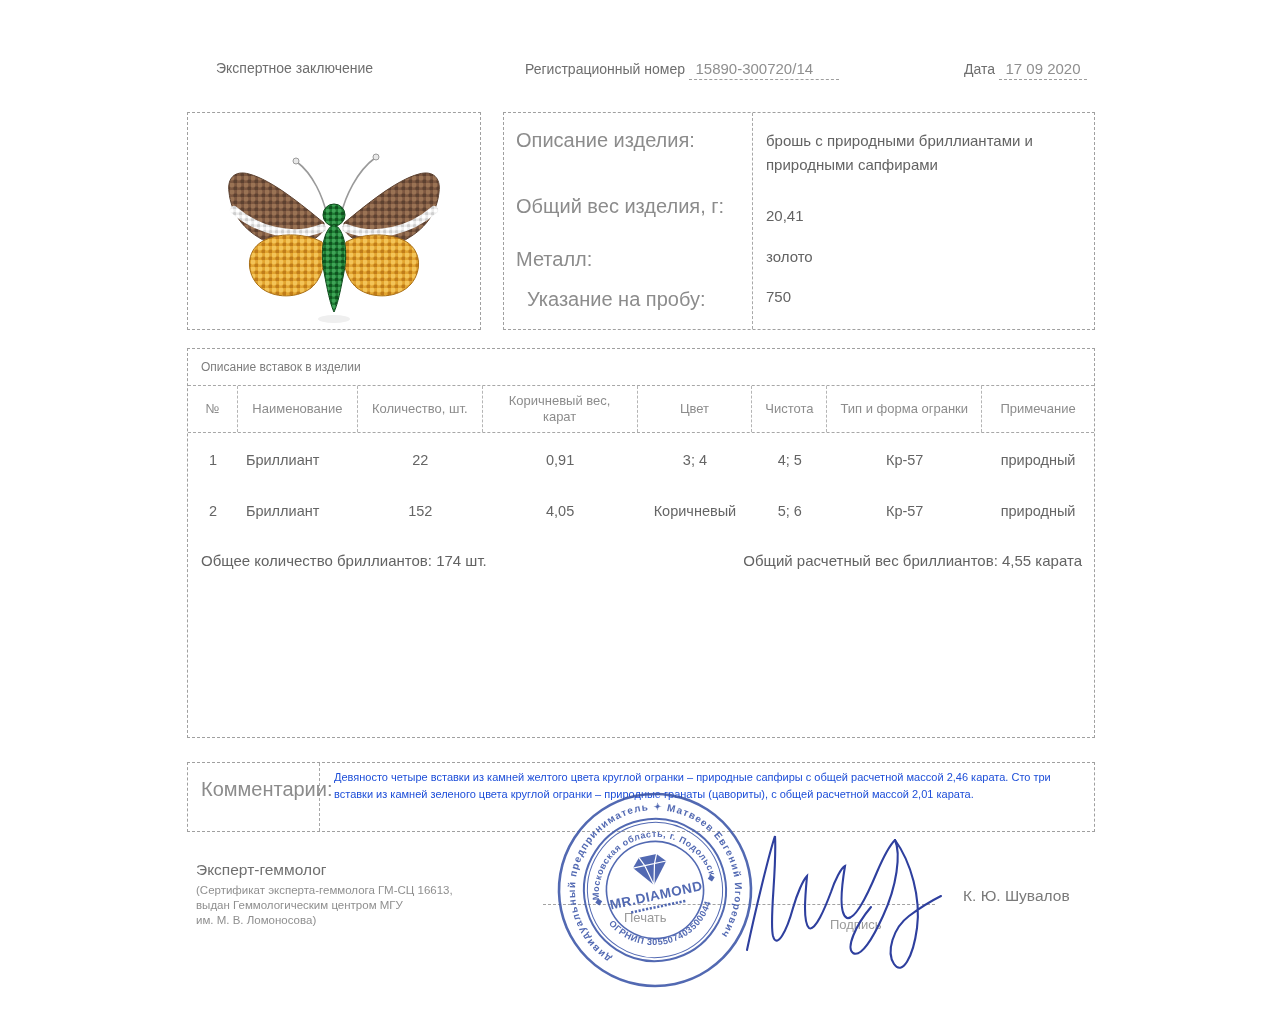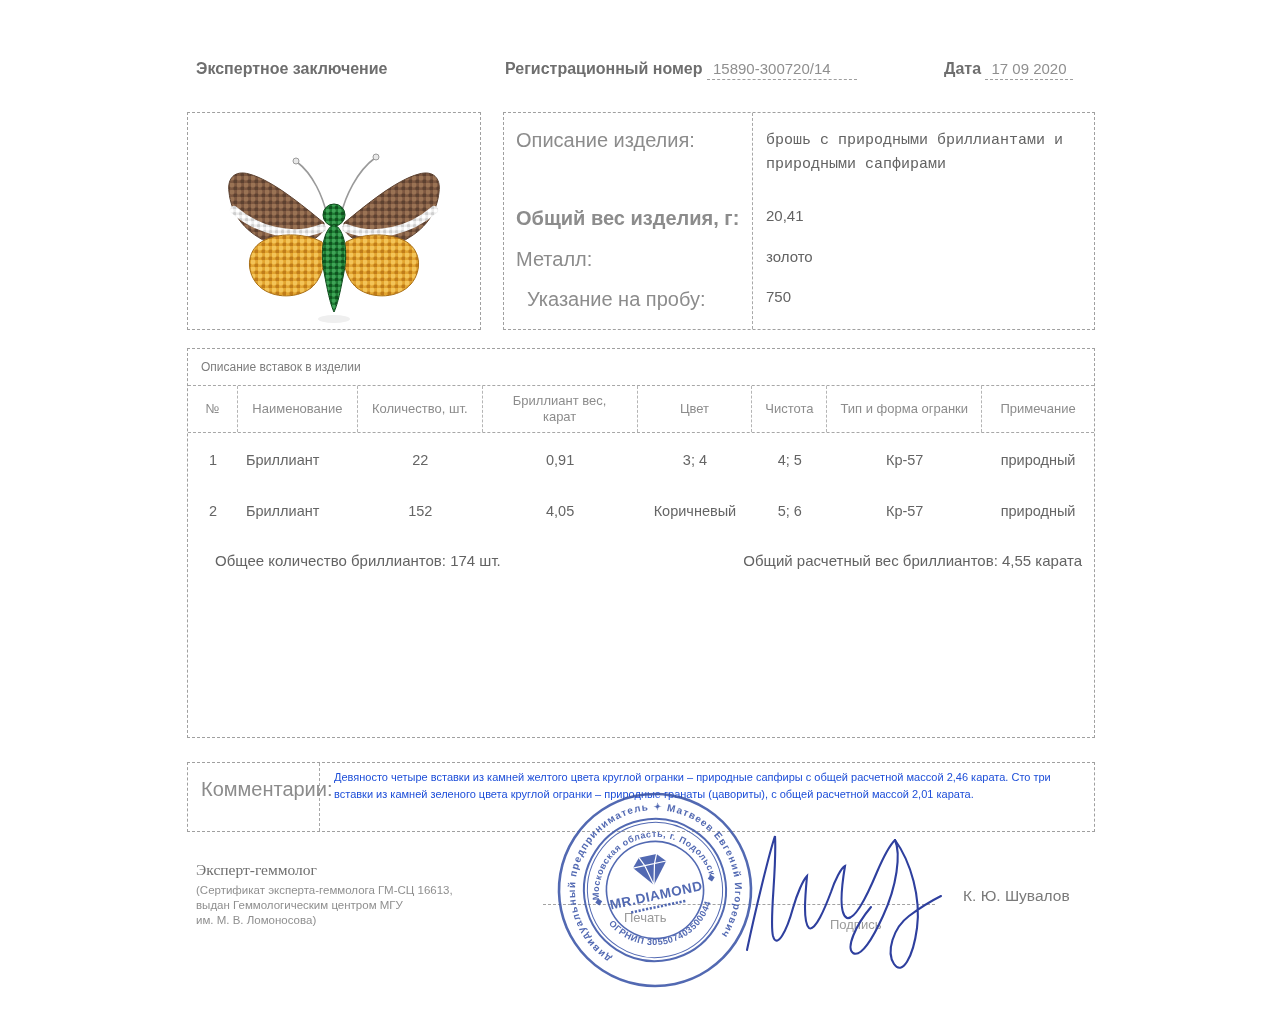--- a/index.html
+++ b/index.html
@@ -2,21 +2,21 @@
 <html><head>
 <meta charset="utf-8">
 <style>
   * { margin:0; padding:0; box-sizing:border-box; }
   html,body { width:1280px; height:1024px; background:#ffffff; overflow:hidden;
               font-family:"Liberation Sans", sans-serif; }
   .abs { position:absolute; }
   .page { position:relative; width:1280px; height:1024px; background:#fff; }
 
   
-  .hdr-strong { font-weight:bold; color:#6e6e6e; font-size:16px; }
+  .hdr-strong { font-weight:normal; color:#6e6e6e; font-size:14px;margin-left:20px; }
   .hdr-value  { color:#8f8f8f; font-size:15px; border-bottom:1px dashed #9f9f9f; padding:0 6px 2px 6px; }
 
   
   .panel { border:1px dashed #a0a0a0; background:#fff; }
   .vdiv  { border-left:1px dashed #a8a8a8; }
 
   .lbl  { color:#8c8c8c; font-size:20px; }
   .val  { color:#636363; font-size:15px; }
 
   
@@ -101,23 +101,23 @@
 
       <circle cx="146" cy="102" r="11" fill="url(#patGreen)" stroke="#0e4a1c" stroke-width="1"></circle>
       <path d="M146,111 C157,117 160,139 156,159 C152,181 149,193 146,199 C143,193 140,181 136,159 C132,139 135,117 146,111 Z" fill="url(#patGreen)" stroke="#0e4a1c" stroke-width="1"></path>
     </svg>
   </div>
 
   <div class="abs panel" style="left:503px; top:112px; width:592px; height:218px;">
     <div class="abs vdiv" style="left:248px; top:0; height:216px;"></div>
 
     <div class="abs lbl" style="left:12px; top:16px;">Описание изделия:</div>
-    <div class="abs val" style="left:262px; top:16px; width:320px; line-height:1.6;font-family:Liberation Mono, monospace;">брошь с природными бриллиантами и природными сапфирами</div>
-
-    <div class="abs lbl" style="left:12px; top:94px;font-weight:bold;">Общий вес изделия, г:</div>
+    <div class="abs val" style="left:262px; top:16px; width:320px; line-height:1.6;">брошь с природными бриллиантами и природными сапфирами</div>
+
+    <div class="abs lbl" style="left:12px; top:82px;">Общий вес изделия, г:</div>
     <div class="abs val" style="left:262px; top:94px;">20,41</div>
 
     <div class="abs lbl" style="left:12px; top:135px;">Металл:</div>
     <div class="abs val" style="left:262px; top:135px;">золото</div>
 
     <div class="abs lbl" style="left:23px; top:175px;text-align:right;">Указание на пробу:</div>
     <div class="abs val" style="left:262px; top:175px;">750</div>
   </div>
 
   <div class="abs panel" style="left:187px; top:348px; width:908px; height:390px;">
@@ -127,21 +127,21 @@
       <div class="th c0">
           <span>№</span>
         </div>
       <div class="th c1">
           <span>Наименование</span>
         </div>
       <div class="th c2">
           <span>Количество, шт.</span>
         </div>
       <div class="th c3">
-          <span class="inner">Бриллиант вес, карат</span>
+          <span class="inner">Коричневый вес, карат</span>
         </div>
       <div class="th c4">
           <span>Цвет</span>
         </div>
       <div class="th c5">
           <span>Чистота</span>
         </div>
       <div class="th c6">
           <span>Тип и форма огранки</span>
         </div>
@@ -165,31 +165,31 @@
       <div class="td c0">2</div>
       <div class="td c1 left">Бриллиант</div>
       <div class="td c2">152</div>
       <div class="td c3">4,05</div>
       <div class="td c4">Коричневый</div>
       <div class="td c5">5; 6</div>
       <div class="td c6">Кр-57</div>
       <div class="td c7">природный</div>
     </div>
 
-    <div class="abs sum" style="left:13px; top:203px;margin-left:14px;">Общее количество бриллиантов: 174 шт.</div>
+    <div class="abs sum" style="left:13px; top:203px;">Общее количество бриллиантов: 174 шт.</div>
     <div class="abs sum" style="right:12px; top:203px; text-align:right;">Общий расчетный вес бриллиантов: 4,55 карата</div>
   </div>
 
   <div class="abs panel" style="left:187px; top:762px; width:908px; height:70px;">
     <div class="abs vdiv" style="left:131px; top:0; height:68px;"></div>
     <div class="abs lbl" style="left:13px; top:15px;text-align:center;">Комментарии:</div>
     <div class="abs comments-text" style="left:146px; top:6px; width:752px;">Девяносто четыре вставки из камней желтого цвета круглой огранки – природные сапфиры с общей расчетной массой 2,46 карата. Сто три вставки из камней зеленого цвета круглой огранки – природные гранаты (цавориты), с общей расчетной массой 2,01 карата.</div>
   </div>
 
-  <div class="abs expert-role" style="left:196px; top:861px;font-family:Liberation Serif, serif;">Эксперт-геммолог</div>
+  <div class="abs expert-role" style="left:196px; top:861px;">Эксперт-геммолог</div>
   <div class="abs" style="left:196px; top:883px;">
     <div class="cert-line">(Сертификат эксперта-геммолога ГМ-СЦ 16613,</div>
     <div class="cert-line">выдан Геммологическим центром МГУ</div>
     <div class="cert-line">им. М. В. Ломоносова)</div>
   </div>
 
   <div class="abs sig-line" style="left:543px; top:904px; width:392px; height:1px;"></div>
   <div class="abs cap" style="left:612px; top:910px;">Печать</div>
   <div class="abs cap" style="left:818px; top:917px;">Подпись</div>
   <div class="abs expert-name" style="left:963px; top:887px;">К. Ю. Шувалов</div>

